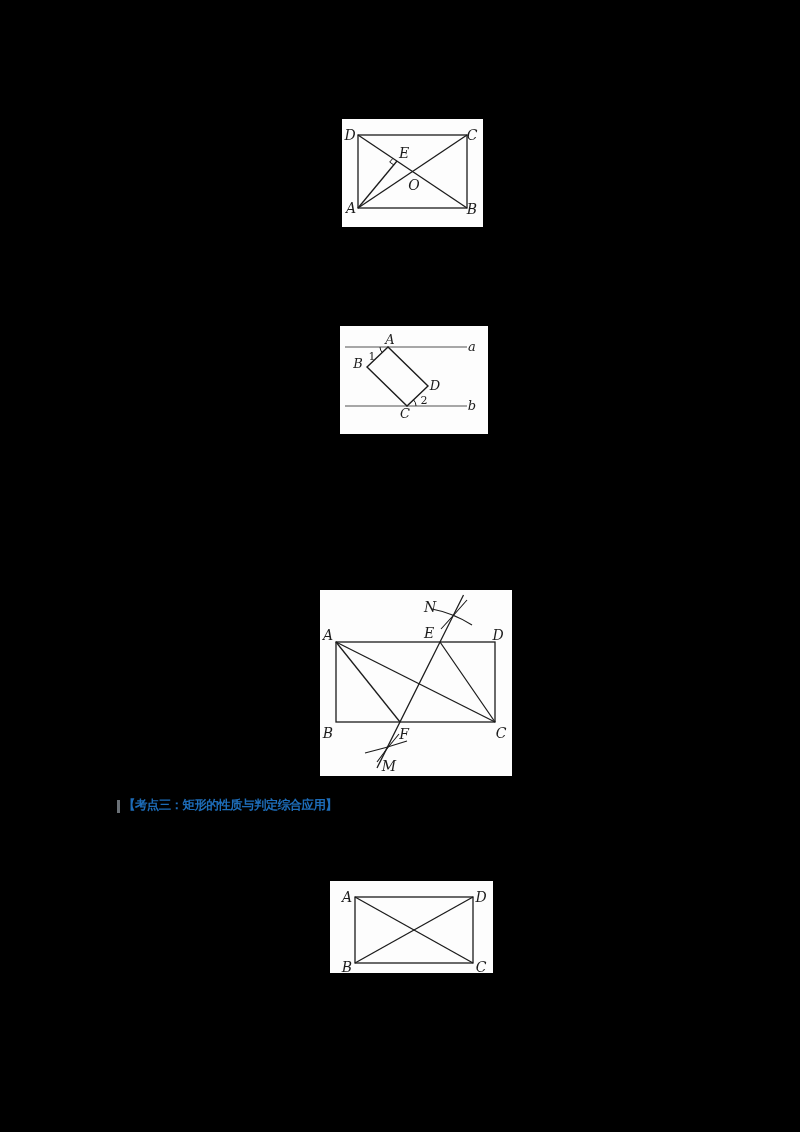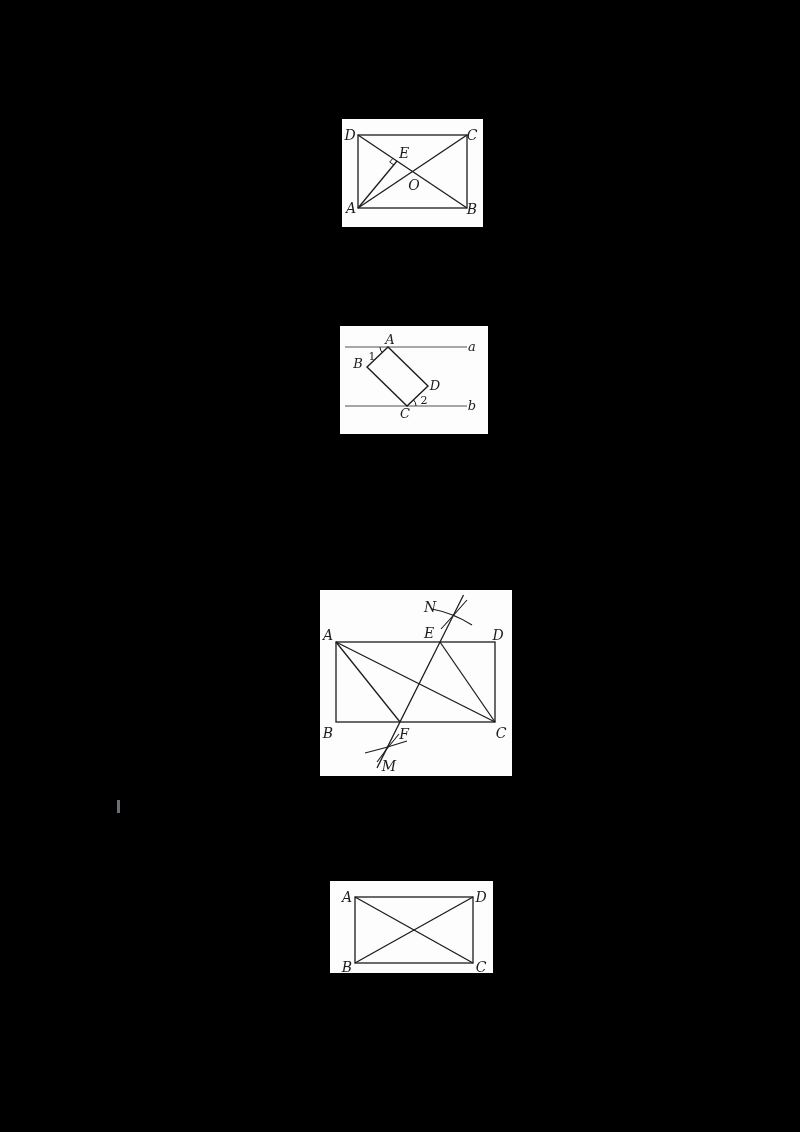--- a/index.html
+++ b/index.html
@@ -83,20 +83,23 @@
         <text x="181" y="148">C</text>
         <text x="109" y="48">E</text>
         <text x="84" y="149">F</text>
         <text x="110" y="22">N</text>
         <text x="69" y="181">M</text>
       </g>
     </svg>
   </div>
 
   <div class="heading-tick"></div>
+  <div class="heading">
+    <span style="color:#1d6cb8;">【考点三：矩形的性质与判定综合应用】</span>
+  </div>
 
   <div class="panel" style="left:330px;top:881px;width:163px;height:92px;">
     <svg width="163" height="92" viewBox="0 0 163 92">
       <g stroke="#1c1c1c" stroke-width="1.3" fill="none">
         <rect x="25" y="16" width="118" height="66"></rect>
         <line x1="25" y1="16" x2="143" y2="82"></line>
         <line x1="25" y1="82" x2="143" y2="16"></line>
       </g>
       <g font-size="14" text-anchor="middle">
         <text x="17" y="21">A</text>

